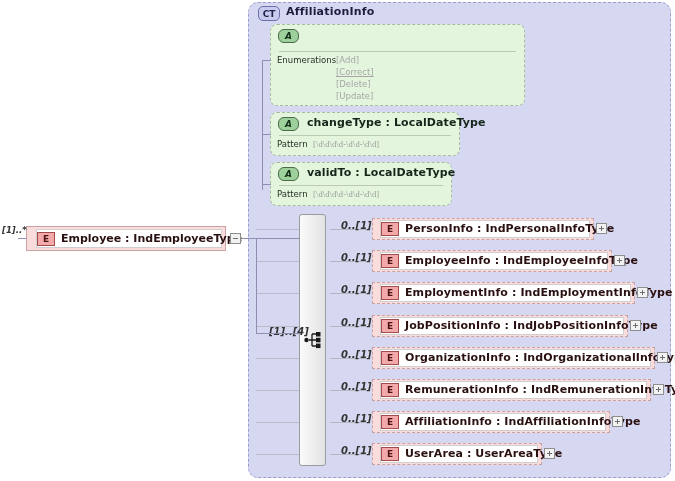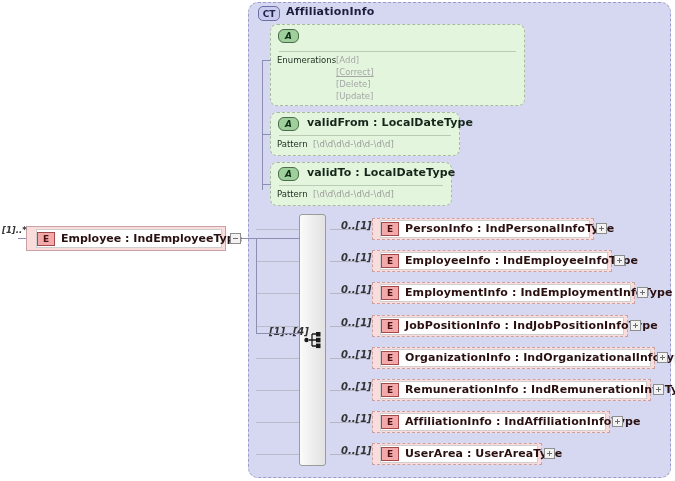--- a/index.html
+++ b/index.html
@@ -47,20 +47,21 @@
     position:absolute;left:8px;right:8px;height:0;
     border-top:1px solid #b9cbb4;
   }
   .facet-label{
     position:absolute;font-size:8.5px;color:#243024;
     white-space:nowrap;
   }
   .facet-val{
     position:absolute;font-size:8.5px;color:#9a9a9a;white-space:nowrap;
     letter-spacing:.1px;
+    font-family:Liberation Serif, serif;
   }
   .enum-val{
     position:absolute;font-size:8.5px;color:#a6a6a6;white-space:nowrap;
   }
 
   
   .el{
     position:absolute;background:#fbdcdc;border:1px dashed #c9a3a3;
     box-sizing:border-box;height:22px;
   }
@@ -121,21 +122,21 @@
       <div class="rule" style="top:26px;"></div>
     </div>
     <div class="facet-label" style="left:277px;top:55px;">Enumerations</div>
     <div class="enum-val" style="left:336px;top:55px;">[Add]</div>
     <div class="enum-val" style="left:336px;top:67px;text-decoration:underline;">[Correct]</div>
     <div class="enum-val" style="left:336px;top:79px;">[Delete]</div>
     <div class="enum-val" style="left:336px;top:91px;">[Update]</div>
     <div class="attr" style="left:270px;top:112px;width:190px;height:44px;">
       <div class="hdr">
         <div class="abadge">A</div>
-        <div class="aname">validFrom : LocalDateType</div>
+        <div class="aname">changeType : LocalDateType</div>
       </div>
       <div class="rule" style="top:22px;"></div>
     </div>
     <div class="facet-label" style="left:277px;top:139px;">Pattern</div>
     <div class="facet-val" style="left:313px;top:139px;">[\d\d\d\d-\d\d-\d\d]</div>
     <div class="attr" style="left:270px;top:162px;width:182px;height:44px;">
       <div class="hdr">
         <div class="abadge">A</div>
         <div class="aname">validTo   : LocalDateType</div>
       </div>

